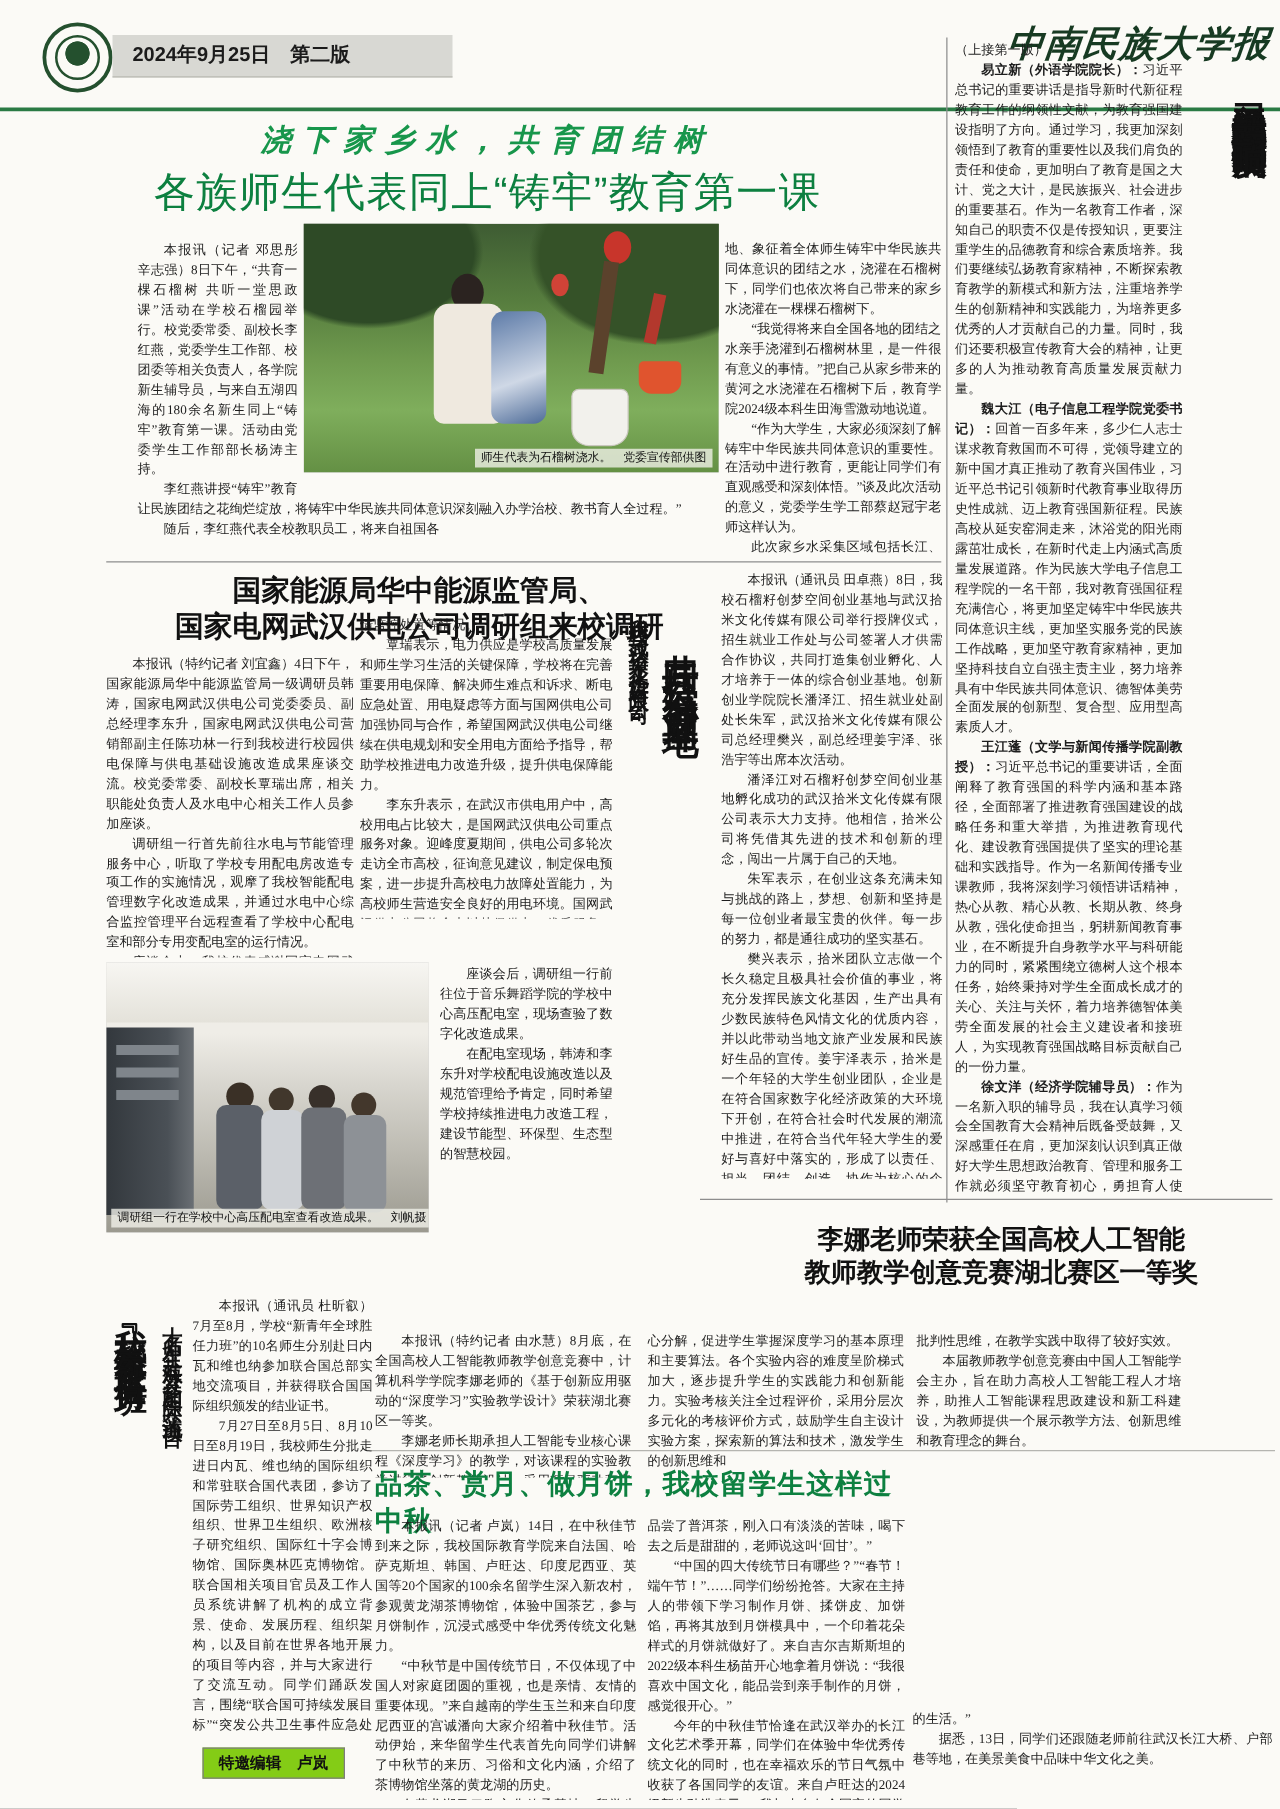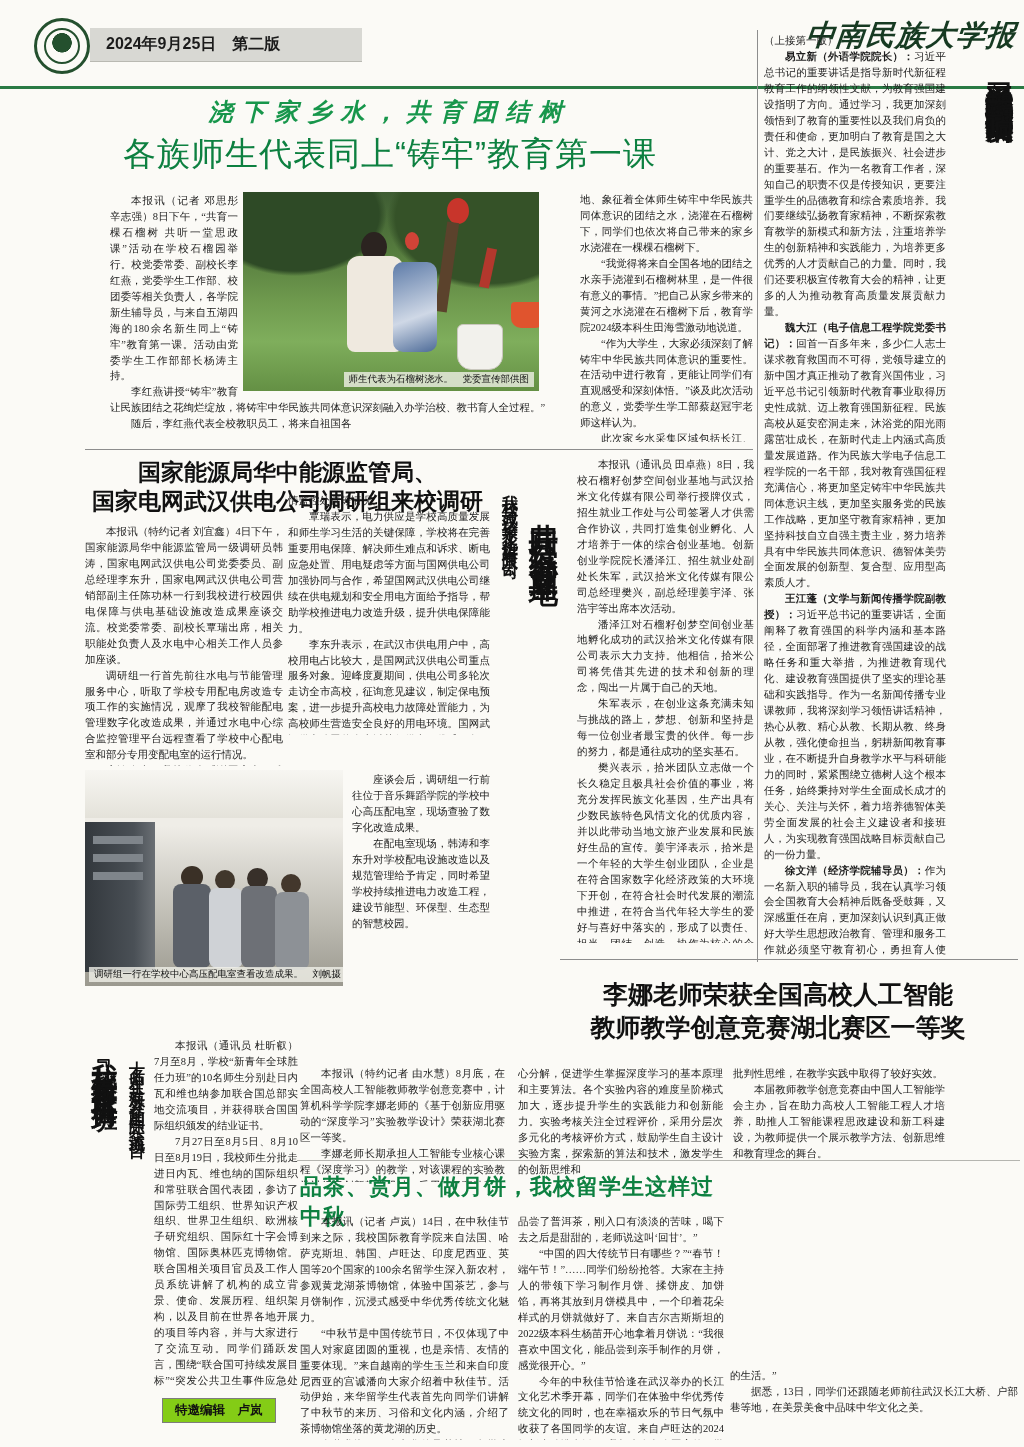--- a/index.html
+++ b/index.html
@@ -16,21 +16,21 @@
         font-family:"Liberation Sans","DejaVu Sans",sans-serif;font-weight:bold;font-size:16px;color:#1b1b1b;}
   .masthead{right:8px;top:16px;width:215px;text-align:right;font-weight:bold;font-style:italic;
         font-size:29px;color:#173a22;letter-spacing:1px;transform:skewX(-6deg);}
   .toprule{left:0;top:86px;width:1024px;height:3px;background:#2a7a44;}
   
   .kicker{left:100px;top:96px;width:580px;text-align:center;font-weight:bold;font-style:italic;
         font-size:24px;color:#17964b;letter-spacing:9px;}
   .h-green-main{left:90px;top:132px;width:600px;text-align:center;font-weight:normal;font-size:33px;
         color:#0d8040;font-family:"Liberation Sans","DejaVu Sans",sans-serif;letter-spacing:1px;}
   .h-black{font-family:"Liberation Sans","DejaVu Sans",sans-serif;font-weight:bold;color:#111;
-        text-align:center;}
+        text-align:center;margin-left:48px;}
   .h-green-sub{font-family:"Liberation Sans","DejaVu Sans",sans-serif;font-weight:bold;color:#0d8040;}
   
   .col{font-size:10.5px;line-height:1.52;text-align:justify;overflow:hidden;color:#1d1d1d;}
   .col p{margin:0;text-indent:2em;}
   .col p.cont{text-indent:0;}
   .col b{font-family:"Liberation Sans","DejaVu Sans",sans-serif;}
   
   .vt{writing-mode:vertical-rl;text-orientation:upright;font-family:"Liberation Sans","DejaVu Sans",sans-serif;
         font-weight:bold;color:#111;overflow:hidden;}
   
@@ -57,21 +57,21 @@
   <div class="abs toprule"></div>
 
   <div class="abs kicker">浇下家乡水，共育团结树</div>
   <div class="abs h-green-main">各族师生代表同上“铸牢”教育第一课</div>
 
   <div class="abs col" style="left:110px;top:193px;width:128px;height:204px;">
     <p>本报讯（记者 邓思彤 辛志强）8日下午，“共育一棵石榴树 共听一堂思政课”活动在学校石榴园举行。校党委常委、副校长李红燕，党委学生工作部、校团委等相关负责人，各学院新生辅导员，与来自五湖四海的180余名新生同上“铸牢”教育第一课。活动由党委学生工作部部长杨涛主持。</p>
     <p>李红燕讲授“铸牢”教育第一课。她向同学们详细介绍了我校的建校历史、办学特色、社会影响及育人成效。她说道：“中华民族多元一体是我国发展的巨大优势。近代以来，在百年屈辱中各族人民血流到了一起、汇聚在了一起，形成了你中有我、我中有你、谁也离不开谁的多元一体格局。立足当下，各民族交往交流交融广泛拓展，中华民族共同体意识不断增强，平等团结、互助和谐的社会主义民族关系不断巩固和发展。展望未来，全国各族人民同心同德、同心同向，共同书写民族团结进步的新篇章。今天，我们用来自五湖四海的生命源泉浇灌石榴树，将民族团结的‘种子’植入校园，</p>
   </div>
 
-  <div class="abs photo" style="left:243px;top:192px;width:296px;height:199px;">
+  <div class="abs photo" style="left:243px;top:179px;width:332px;height:199px;">
     <div class="sh" style="inset:0;background:linear-gradient(180deg,#3e5c33 0%,#567c3e 30%,#6f9a4e 55%,#7fae5c 75%,#649044 100%);"></div>
     <div class="sh" style="left:-20px;top:-25px;width:180px;height:120px;background:radial-gradient(ellipse at 40% 40%,#2e4a26 0 55%,transparent 60%);"></div>
     <div class="sh" style="right:-30px;top:-30px;width:200px;height:140px;background:radial-gradient(ellipse at 60% 40%,#355228 0 55%,transparent 60%);"></div>
     <div class="sh" style="right:70px;top:6px;width:22px;height:26px;border-radius:50%;background:#c8352b;"></div>
     <div class="sh" style="right:120px;top:40px;width:14px;height:18px;border-radius:50%;background:#d04337;"></div>
     <div class="sh" style="right:46px;top:56px;width:10px;height:40px;background:#b3382d;transform:rotate(12deg);"></div>
     <div class="sh" style="right:86px;top:30px;width:12px;height:90px;background:#5b422c;transform:rotate(8deg);"></div>
     <div class="sh" style="left:118px;top:40px;width:26px;height:30px;border-radius:50%;background:#2b2320;"></div>
     <div class="sh" style="left:104px;top:64px;width:56px;height:96px;border-radius:12px 12px 8px 8px;background:#efe9df;"></div>
     <div class="sh" style="left:150px;top:70px;width:44px;height:90px;border-radius:10px;background:linear-gradient(160deg,#5d7ba8,#cfd8e6 60%,#4d6b98);"></div>
@@ -157,21 +157,21 @@
     <p><b>易立新（外语学院院长）：</b><span>习近平总书记的重要讲话是指导新时代新征程教育工作的纲领性文献，为教育强国建设指明了方向。通过学习，我更加深刻领悟到了教育的重要性以及我们肩负的责任和使命，更加明白了教育是国之大计、党之大计，是民族振兴、社会进步的重要基石。作为一名教育工作者，深知自己的职责不仅是传授知识，更要注重学生的品德教育和综合素质培养。我们要继续弘扬教育家精神，不断探索教育教学的新模式和新方法，注重培养学生的创新精神和实践能力，为培养更多优秀的人才贡献自己的力量。同时，我们还要积极宣传教育大会的精神，让更多的人为推动教育高质量发展贡献力量。</span></p>
     <p><b>魏大江（电子信息工程学院党委书记）：</b><span>回首一百多年来，多少仁人志士谋求教育救国而不可得，党领导建立的新中国才真正推动了教育兴国伟业，习近平总书记引领新时代教育事业取得历史性成就、迈上教育强国新征程。民族高校从延安窑洞走来，沐浴党的阳光雨露茁壮成长，在新时代走上内涵式高质量发展道路。作为民族大学电子信息工程学院的一名干部，我对教育强国征程充满信心，将更加坚定铸牢中华民族共同体意识主线，更加坚实服务党的民族工作战略，更加坚守教育家精神，更加坚持科技自立自强主责主业，努力培养具有中华民族共同体意识、德智体美劳全面发展的创新型、复合型、应用型高素质人才。</span></p>
     <p><b>王江蓬（文学与新闻传播学院副教授）：</b><span>习近平总书记的重要讲话，全面阐释了教育强国的科学内涵和基本路径，全面部署了推进教育强国建设的战略任务和重大举措，为推进教育现代化、建设教育强国提供了坚实的理论基础和实践指导。作为一名新闻传播专业课教师，我将深刻学习领悟讲话精神，热心从教、精心从教、长期从教、终身从教，强化使命担当，躬耕新闻教育事业，在不断提升自身教学水平与科研能力的同时，紧紧围绕立德树人这个根本任务，始终秉持对学生全面成长成才的关心、关注与关怀，着力培养德智体美劳全面发展的社会主义建设者和接班人，为实现教育强国战略目标贡献自己的一份力量。</span></p>
     <p><b>徐文洋（经济学院辅导员）：</b><span>作为一名新入职的辅导员，我在认真学习领会全国教育大会精神后既备受鼓舞，又深感重任在肩，更加深刻认识到真正做好大学生思想政治教育、管理和服务工作就必须坚守教育初心，勇担育人使命。正所谓“浇花浇根，育人育心”，今后工作中，我将按照习近平总书记的要求，引导学生树立正确世界观、人生观、价值观，以铸牢中华民族共同体意识为主线，进一步加强对学生的思想引导、学业辅导、心理疏导和就业指导，让思政育人工作点线面结合纵深推进，努力把学生培养成为德智体美劳全面发展的社会主义建设者和接班人。</span></p>
 
   </div>
   <div class="abs vt" style="left:952px;top:62px;height:900px;width:66px;font-size:28px;letter-spacing:1px;">习近平总书记在全国教育大会上的重要讲话在我校师生中引起热烈反响</div>
 
   <div class="abs rule" style="left:560px;top:959px;width:458px;height:1px;"></div>
 
-  <div class="abs h-black" style="left:583px;top:978px;width:390px;font-size:25px;line-height:1.3;">
+  <div class="abs h-black" style="left:558px;top:978px;width:390px;font-size:21px;line-height:1.3;">
     <div>李娜老师荣获全国高校人工智能</div>
     <div>教师教学创意竞赛湖北赛区一等奖</div>
   </div>
   <div class="abs col" style="left:300px;top:1066px;width:205px;height:116px;">
     <p>本报讯（特约记者 由水慧）8月底，在全国高校人工智能教师教学创意竞赛中，计算机科学学院李娜老师的《基于创新应用驱动的“深度学习”实验教学设计》荣获湖北赛区一等奖。</p>
     <p>李娜老师长期承担人工智能专业核心课程《深度学习》的教学，对该课程的实验教学进行了创新教学设计，采用项目驱动和案例教学等方法，精选真实项目精</p>
   </div>
   <div class="abs col" style="left:518px;top:1066px;width:205px;height:116px;">
     <p class="cont">心分解，促进学生掌握深度学习的基本原理和主要算法。各个实验内容的难度呈阶梯式加大，逐步提升学生的实践能力和创新能力。实验考核关注全过程评价，采用分层次多元化的考核评价方式，鼓励学生自主设计实验方案，探索新的算法和技术，激发学生的创新思维和</p>
   </div>

